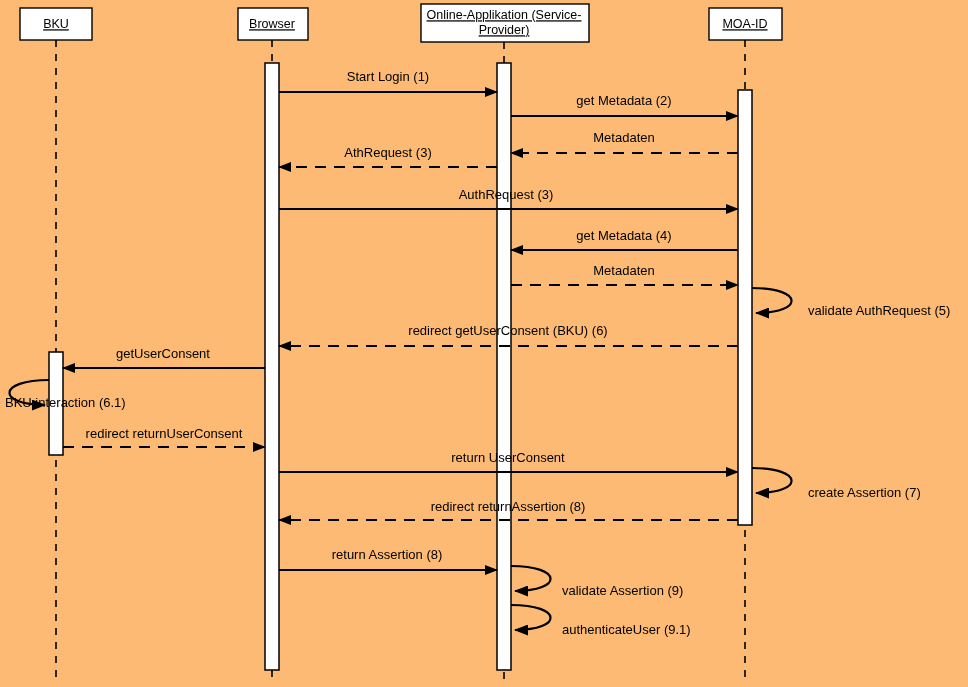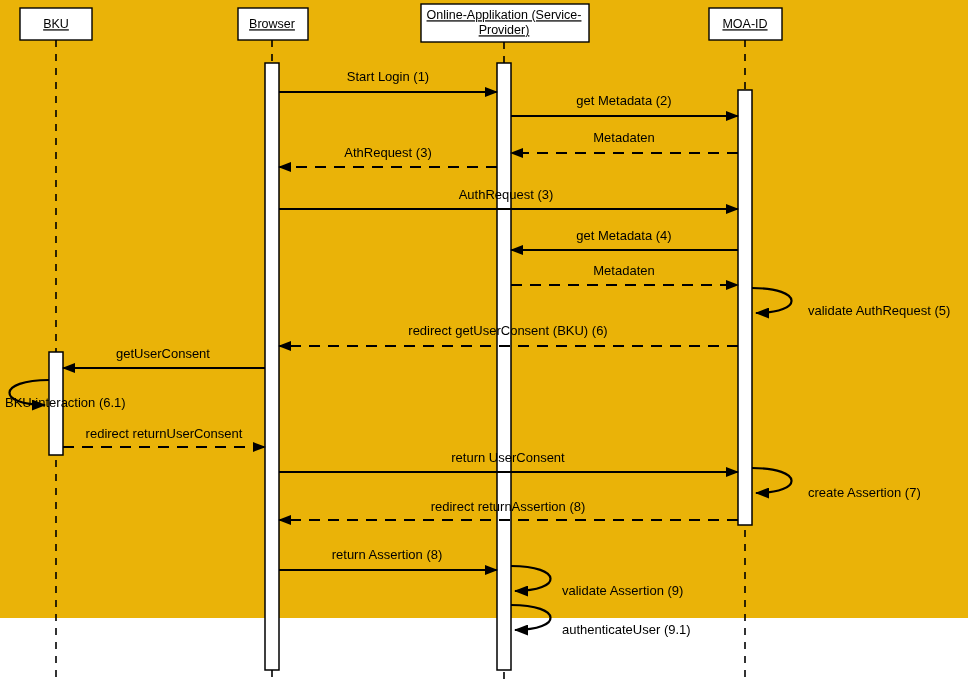--- a/index.html
+++ b/index.html
@@ -9,22 +9,22 @@
   }
   body {
     width: 968px;
     height: 687px;
     font-family: "Liberation Sans", sans-serif;
     overflow: hidden;
   }
   #diagram-root {
     position: relative;
     width: 968px;
-    height: 618px;
-    background: #eab308;
+    height: 687px;
+    background: #fdba74;
   }
   svg#seq {
     display: block;
     width: 968px;
     height: 687px;
     shape-rendering: geometricPrecision;
   }
   .lifeline-box {
     fill: #ffffff;
     stroke: #000000;

